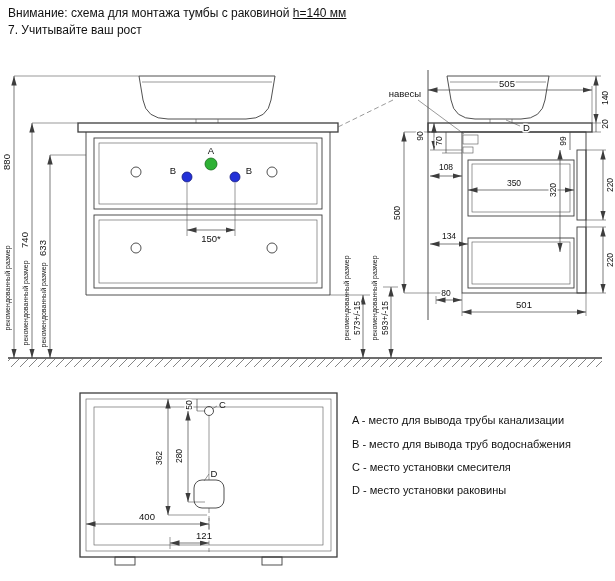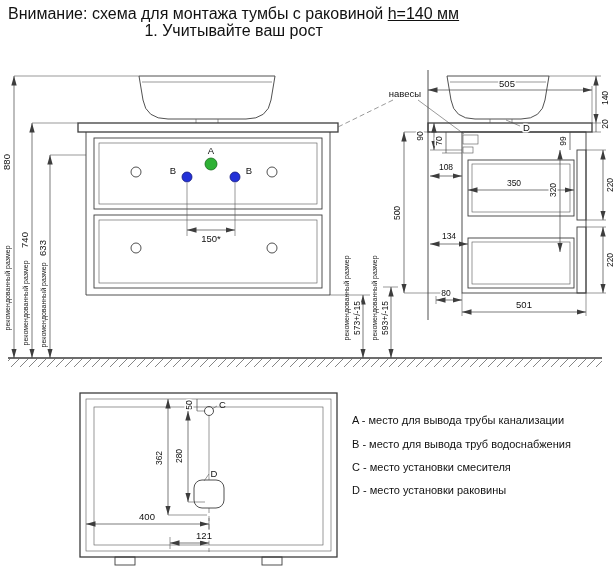--- a/index.html
+++ b/index.html
@@ -1,18 +1,18 @@
 <!DOCTYPE html>
 <html><head>
 <meta charset="utf-8">
 <style>
   html,body{margin:0;padding:0;background:#fff;}
   .stage{position:relative;width:615px;height:581px;background:#fff;overflow:hidden;
          font-family:"Liberation Sans",sans-serif;}
-  .hdr{position:absolute;left:8px;top:5px;font-size:16px;line-height:17px;color:#111;text-align:center;}
+  .hdr{position:absolute;left:8px;top:5px;font-size:12px;line-height:17px;color:#111;}
   .u{text-decoration:underline;}
   svg{position:absolute;left:0;top:0;}
   .ln{stroke:#3d3d3d;stroke-width:1.3;fill:none;}
   .md{stroke:#3d3d3d;stroke-width:0.9;fill:none;}
   .tn{stroke:#555;stroke-width:0.6;fill:none;}
   .dm{stroke:#444;stroke-width:0.7;fill:none;}
   .dsh{stroke-dasharray:5 3;}
   text{font-family:"Liberation Sans",sans-serif;fill:#111;}
   .t11{font-size:11px;}
   .t9{font-size:9.5px;}
@@ -21,21 +21,21 @@
   .mid{text-anchor:middle;}
   .wbg{paint-order:stroke;stroke:#fff;stroke-width:3px;stroke-linejoin:round;}
 </style>
 </head>
 <body>
 
 <div class="stage">
 
   <div class="hdr">
     <div><span>Внимание: схема для монтажа тумбы с раковиной </span><span class="u">h=140 мм</span></div>
-    <div>1. Учитывайте ваш рост</div>
+    <div>7. Учитывайте ваш рост</div>
   </div>
 
   <svg width="615" height="581" viewBox="0 0 615 581">
     <defs>
       <marker id="ae" viewBox="0 0 10 6" refX="9.5" refY="3" markerWidth="10" markerHeight="6" orient="auto" markerUnits="userSpaceOnUse">
           <path d="M0,0.3 L9.5,3 L0,5.7 Z" fill="#3d3d3d"></path>
         </marker>
       <marker id="as" viewBox="0 0 10 6" refX="0.5" refY="3" markerWidth="10" markerHeight="6" orient="auto" markerUnits="userSpaceOnUse">
           <path d="M10,0.3 L0.5,3 L10,5.7 Z" fill="#3d3d3d"></path>
         </marker>

